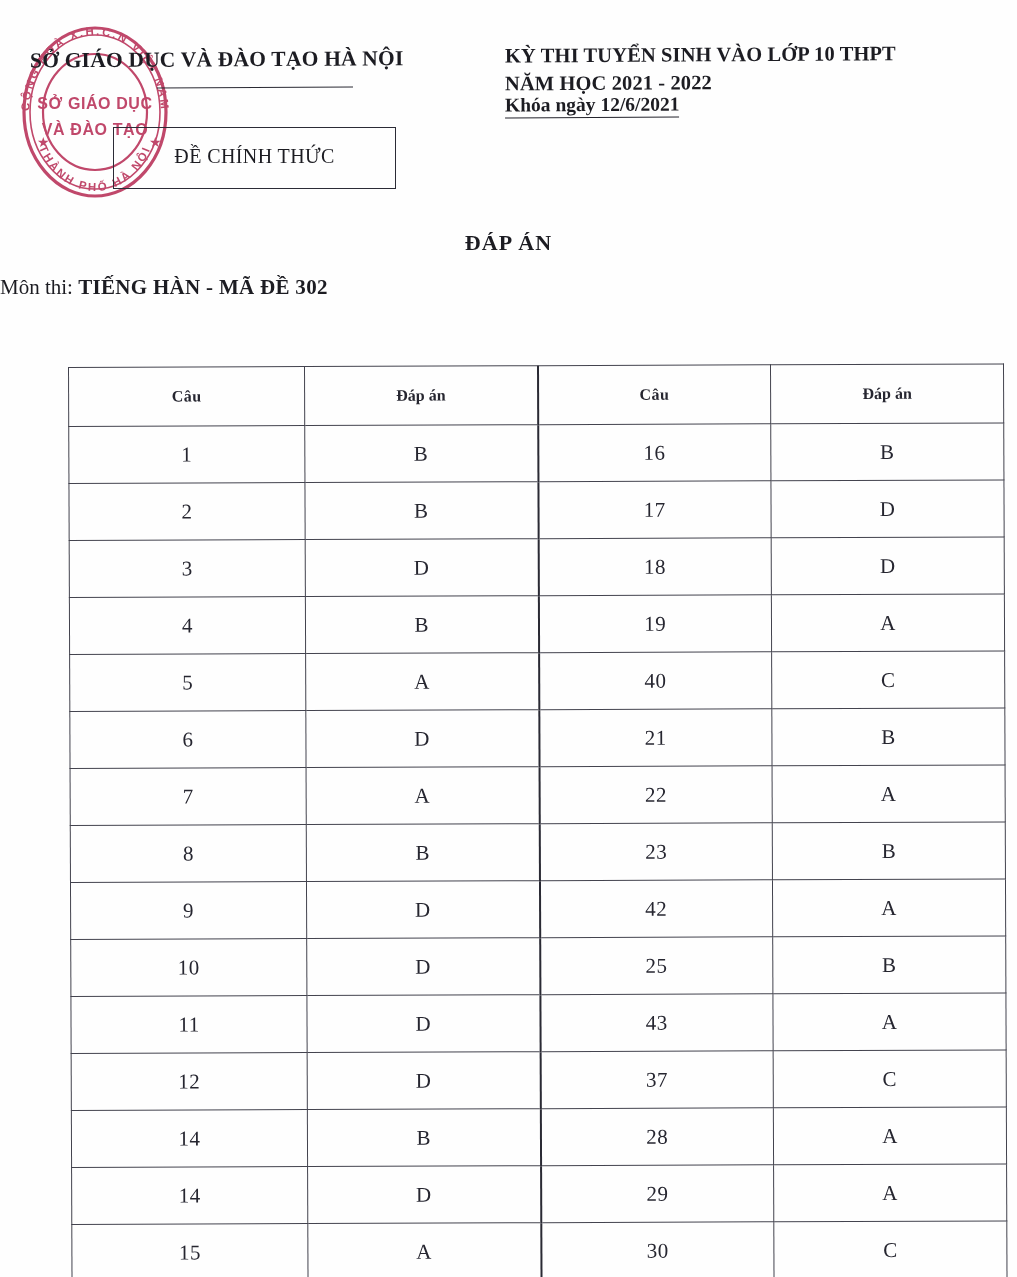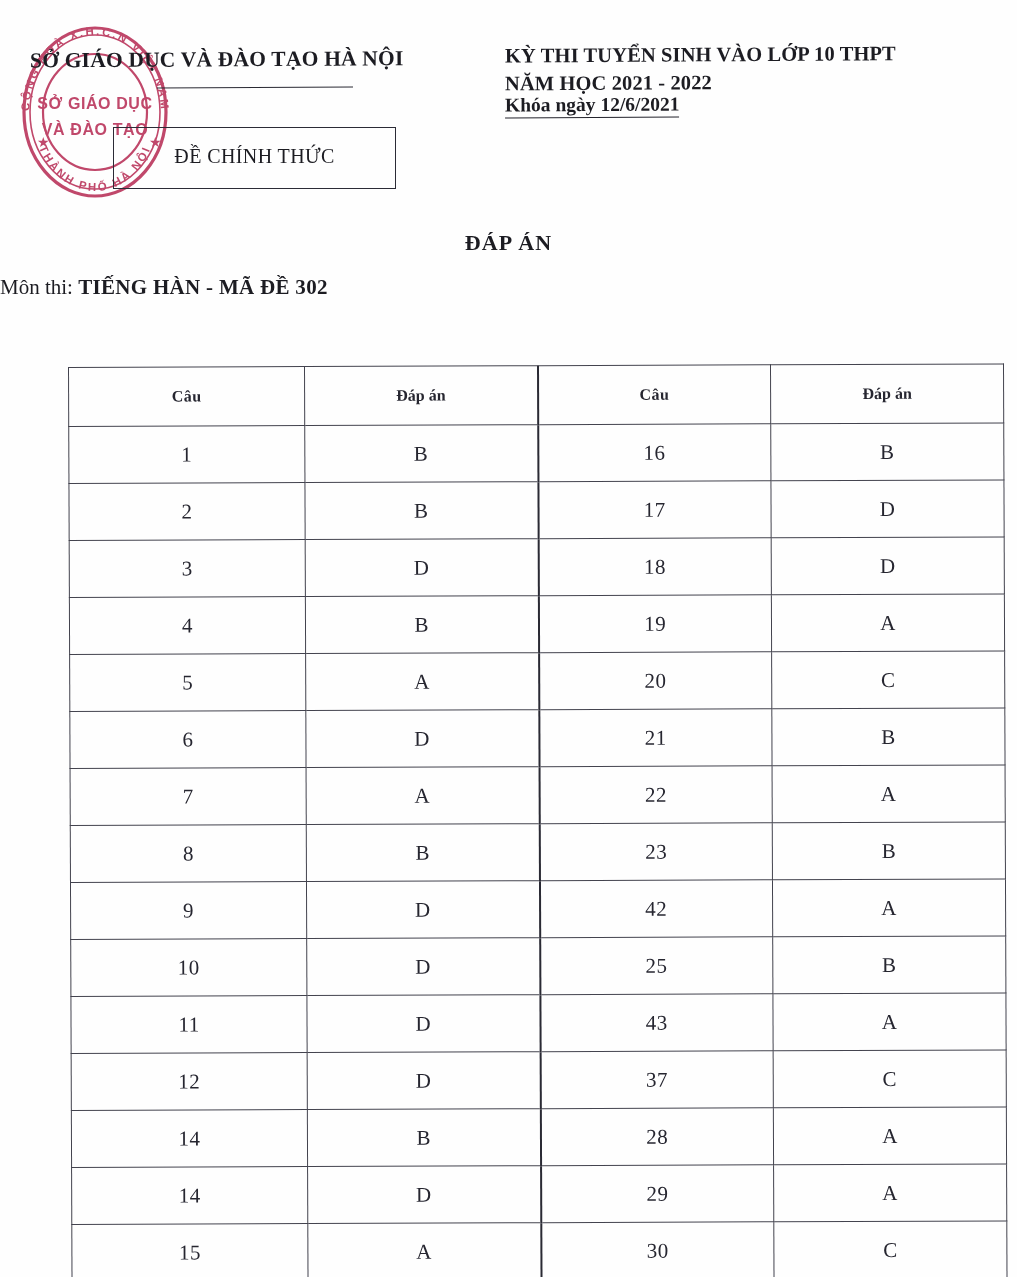--- a/index.html
+++ b/index.html
@@ -254,21 +254,21 @@
           </tr>
           <tr>
             <td class="num">4</td>
             <td class="ans mid-left">B</td>
             <td class="num">19</td>
             <td class="ans">A</td>
           </tr>
           <tr>
             <td class="num">5</td>
             <td class="ans mid-left">A</td>
-            <td class="num">20</td>
+            <td class="num">40</td>
             <td class="ans">C</td>
           </tr>
           <tr>
             <td class="num">6</td>
             <td class="ans mid-left">D</td>
             <td class="num">21</td>
             <td class="ans">B</td>
           </tr>
           <tr>
             <td class="num">7</td>

